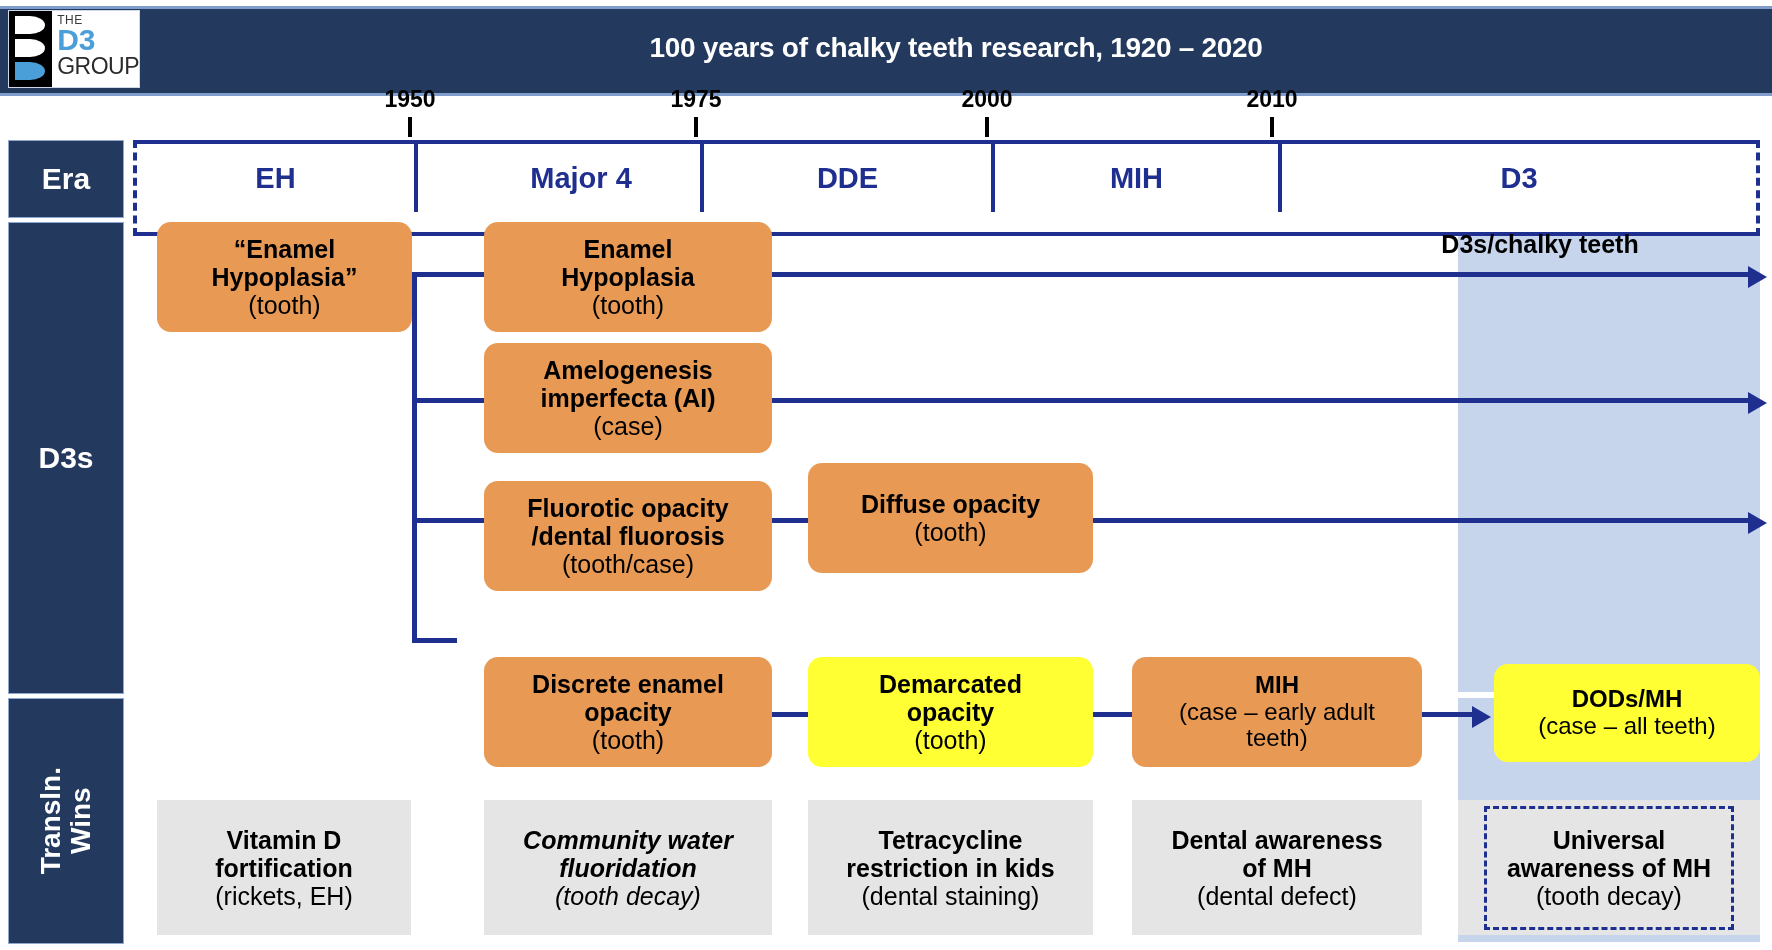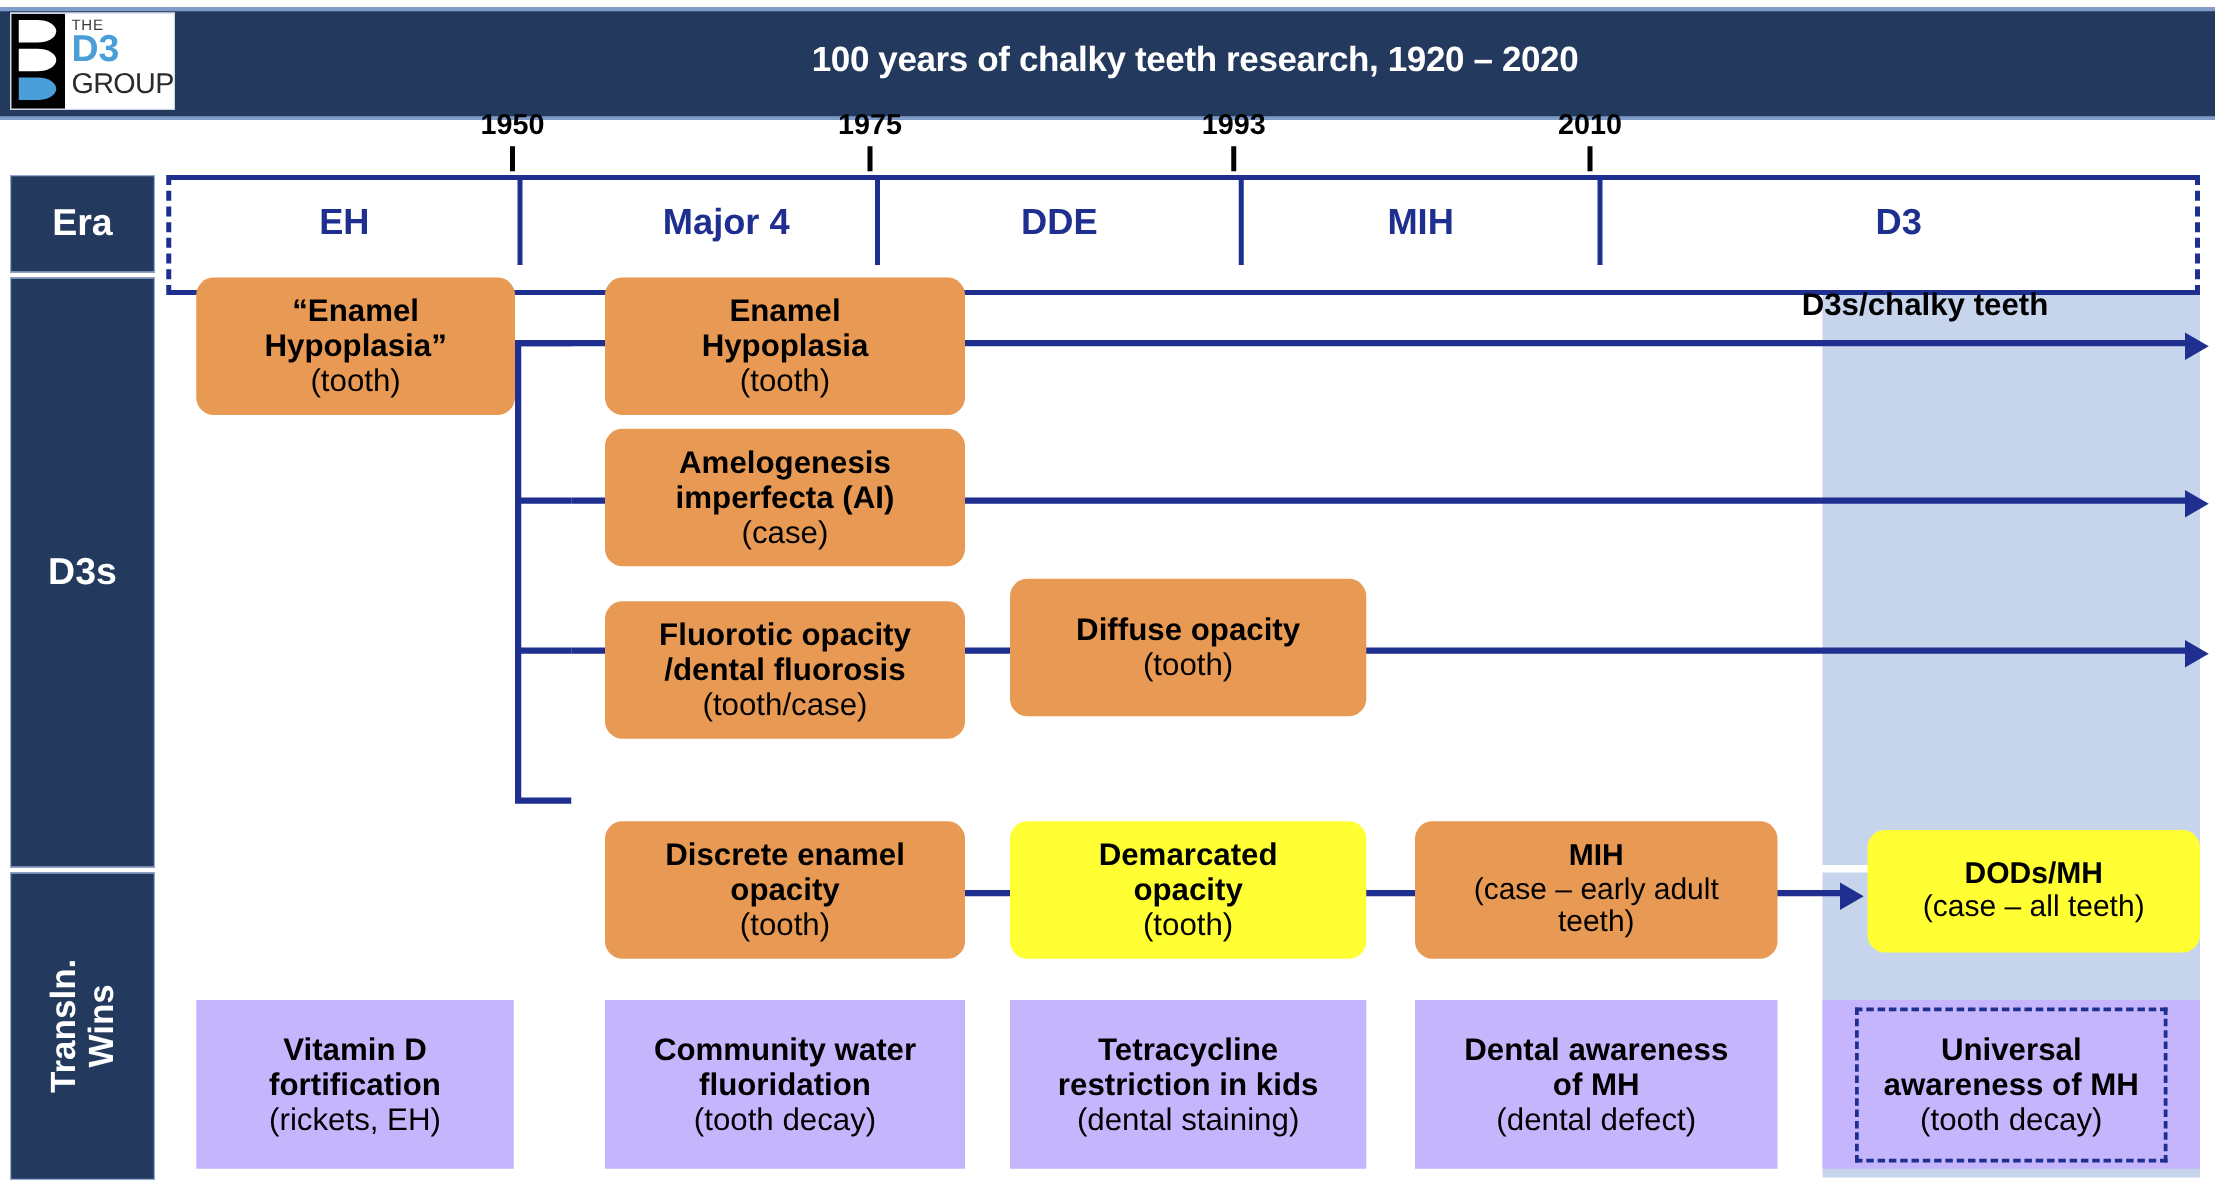--- a/index.html
+++ b/index.html
@@ -69,21 +69,21 @@
   .shade-col{position:absolute;background:#c7d5ec;}
 
   
   .box{
     position:absolute;box-sizing:border-box;display:flex;flex-direction:column;
     align-items:center;justify-content:center;text-align:center;color:#000000;
     line-height:1.12;padding:14px 6px;
   }
   .box.orange{background:#e89a54;border-radius:14px;}
   .box.yellow{background:#ffff33;border-radius:14px;}
-  .box.lightblue{background:#c4b5fd;border-radius:0;}
+  .box.lightblue{background:#e5e5e5;border-radius:0;}
   .box .t{font-size:25px;font-weight:bold;}
   .box .s{font-size:25px;font-weight:normal;}
   .box.small .t, .box.small .s{font-size:24px;}
   .dashbox{
     position:absolute;box-sizing:border-box;border:3px dashed #1f2f8f;
     background:transparent;pointer-events:none;
   }
 
   
   .hline{position:absolute;background:#1f2f8f;height:5px;}
@@ -114,21 +114,21 @@
     </div>
     <div class="logo-text">
       <div class="logo-the">THE</div>
       <div class="logo-d3">D3</div>
       <div class="logo-group">GROUP</div>
     </div>
   </div>
 
   <div class="year-label" style="left:410px;top:86px;">1950</div>
   <div class="year-label" style="left:696px;top:86px;">1975</div>
-  <div class="year-label" style="left:987px;top:86px;">1993</div>
+  <div class="year-label" style="left:987px;top:86px;">2000</div>
   <div class="year-label" style="left:1272px;top:86px;">2010</div>
   <div class="year-tick" style="left:410px;top:117px;"></div>
   <div class="year-tick" style="left:696px;top:117px;"></div>
   <div class="year-tick" style="left:987px;top:117px;"></div>
   <div class="year-tick" style="left:1272px;top:117px;"></div>
 
   <div class="rail rail-era">
       <span>Era</span>
     </div>
   <div class="rail rail-d3s">
@@ -222,21 +222,21 @@
   <div class="box yellow small" style="left:1494px;top:664px;width:266px;height:98px;">
     <div class="t">DODs/MH</div>
     <div class="s">(case – all teeth)</div>
   </div>
 
   <div class="box lightblue" style="left:157px;top:800px;width:254px;height:135px;">
     <div class="t">Vitamin D</div>
     <div class="t">fortification</div>
     <div class="s">(rickets, EH)</div>
   </div>
-  <div class="box lightblue" style="left:484px;top:800px;width:288px;height:135px;">
+  <div class="box lightblue" style="left:484px;top:800px;width:288px;height:135px;font-style:italic;">
     <div class="t">Community water</div>
     <div class="t">fluoridation</div>
     <div class="s">(tooth decay)</div>
   </div>
   <div class="box lightblue" style="left:808px;top:800px;width:285px;height:135px;">
     <div class="t">Tetracycline</div>
     <div class="t">restriction in kids</div>
     <div class="s">(dental staining)</div>
   </div>
   <div class="box lightblue" style="left:1132px;top:800px;width:290px;height:135px;">

